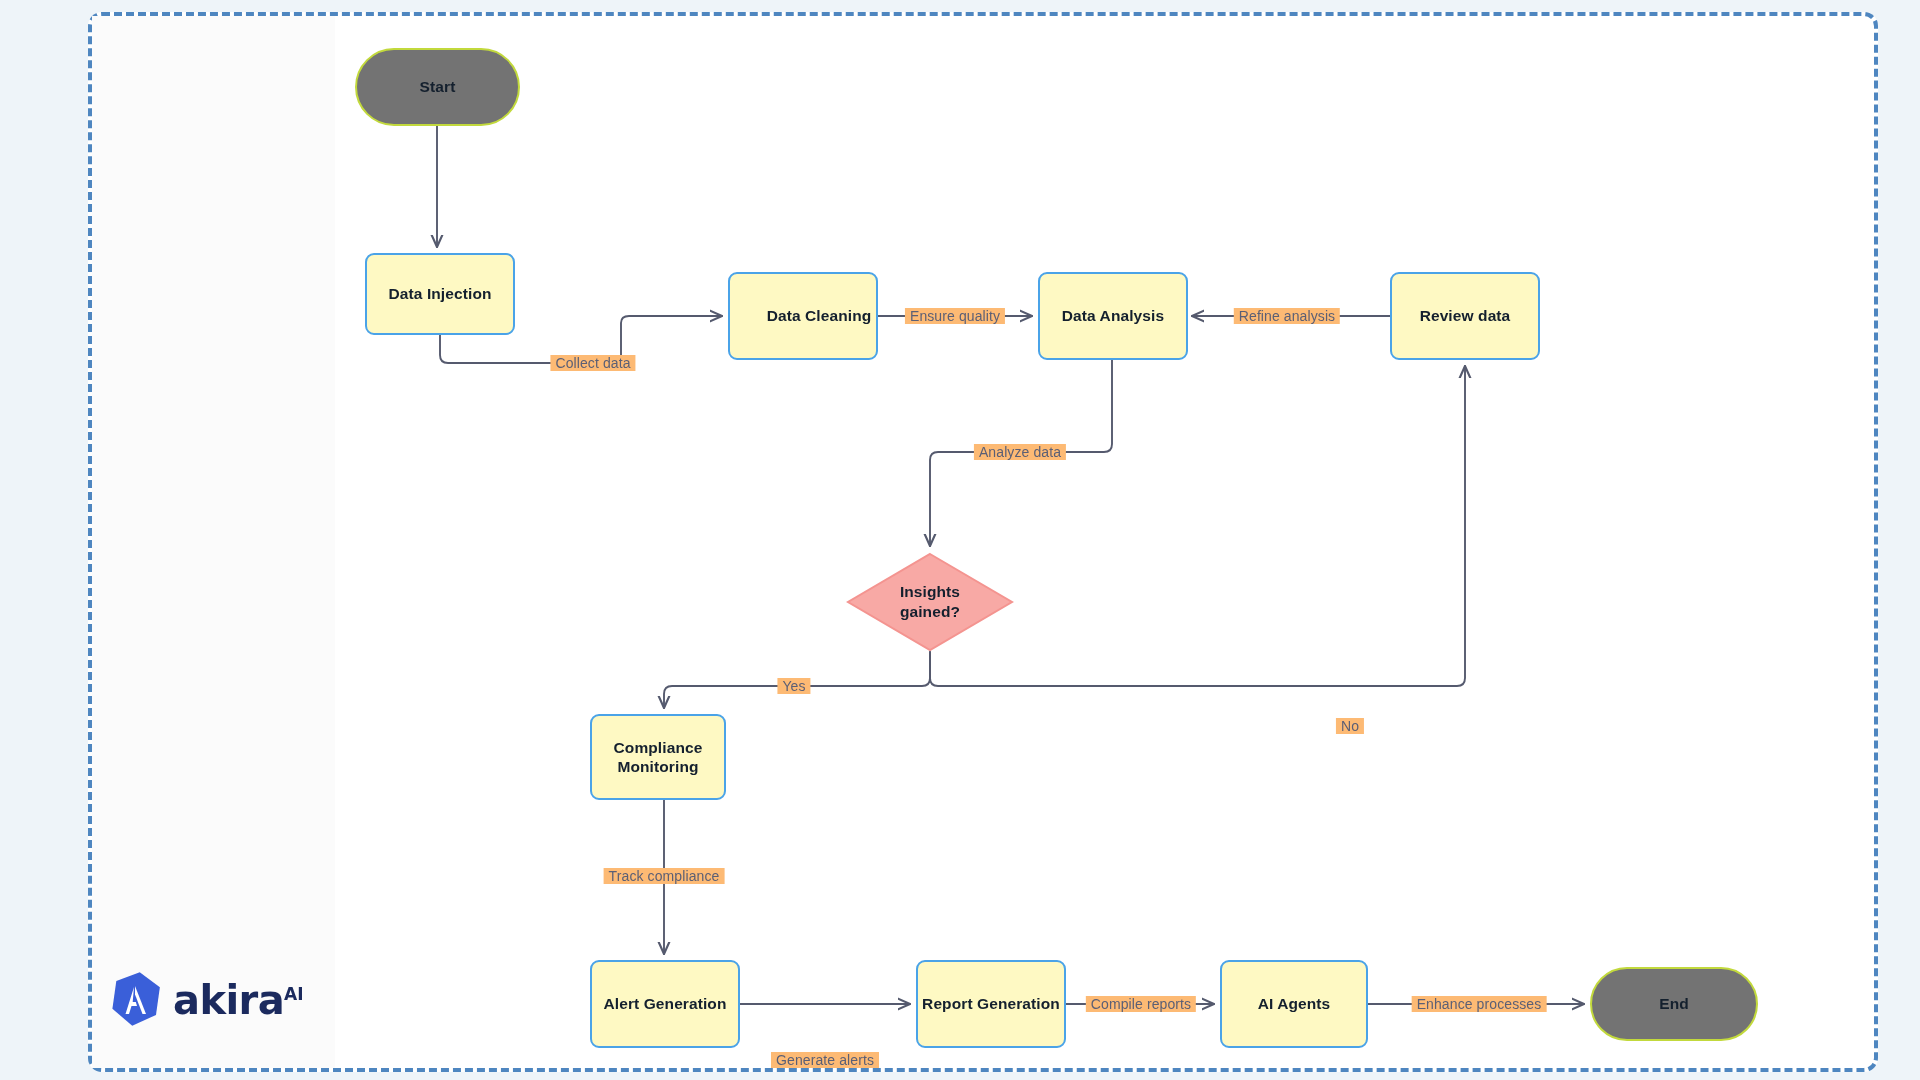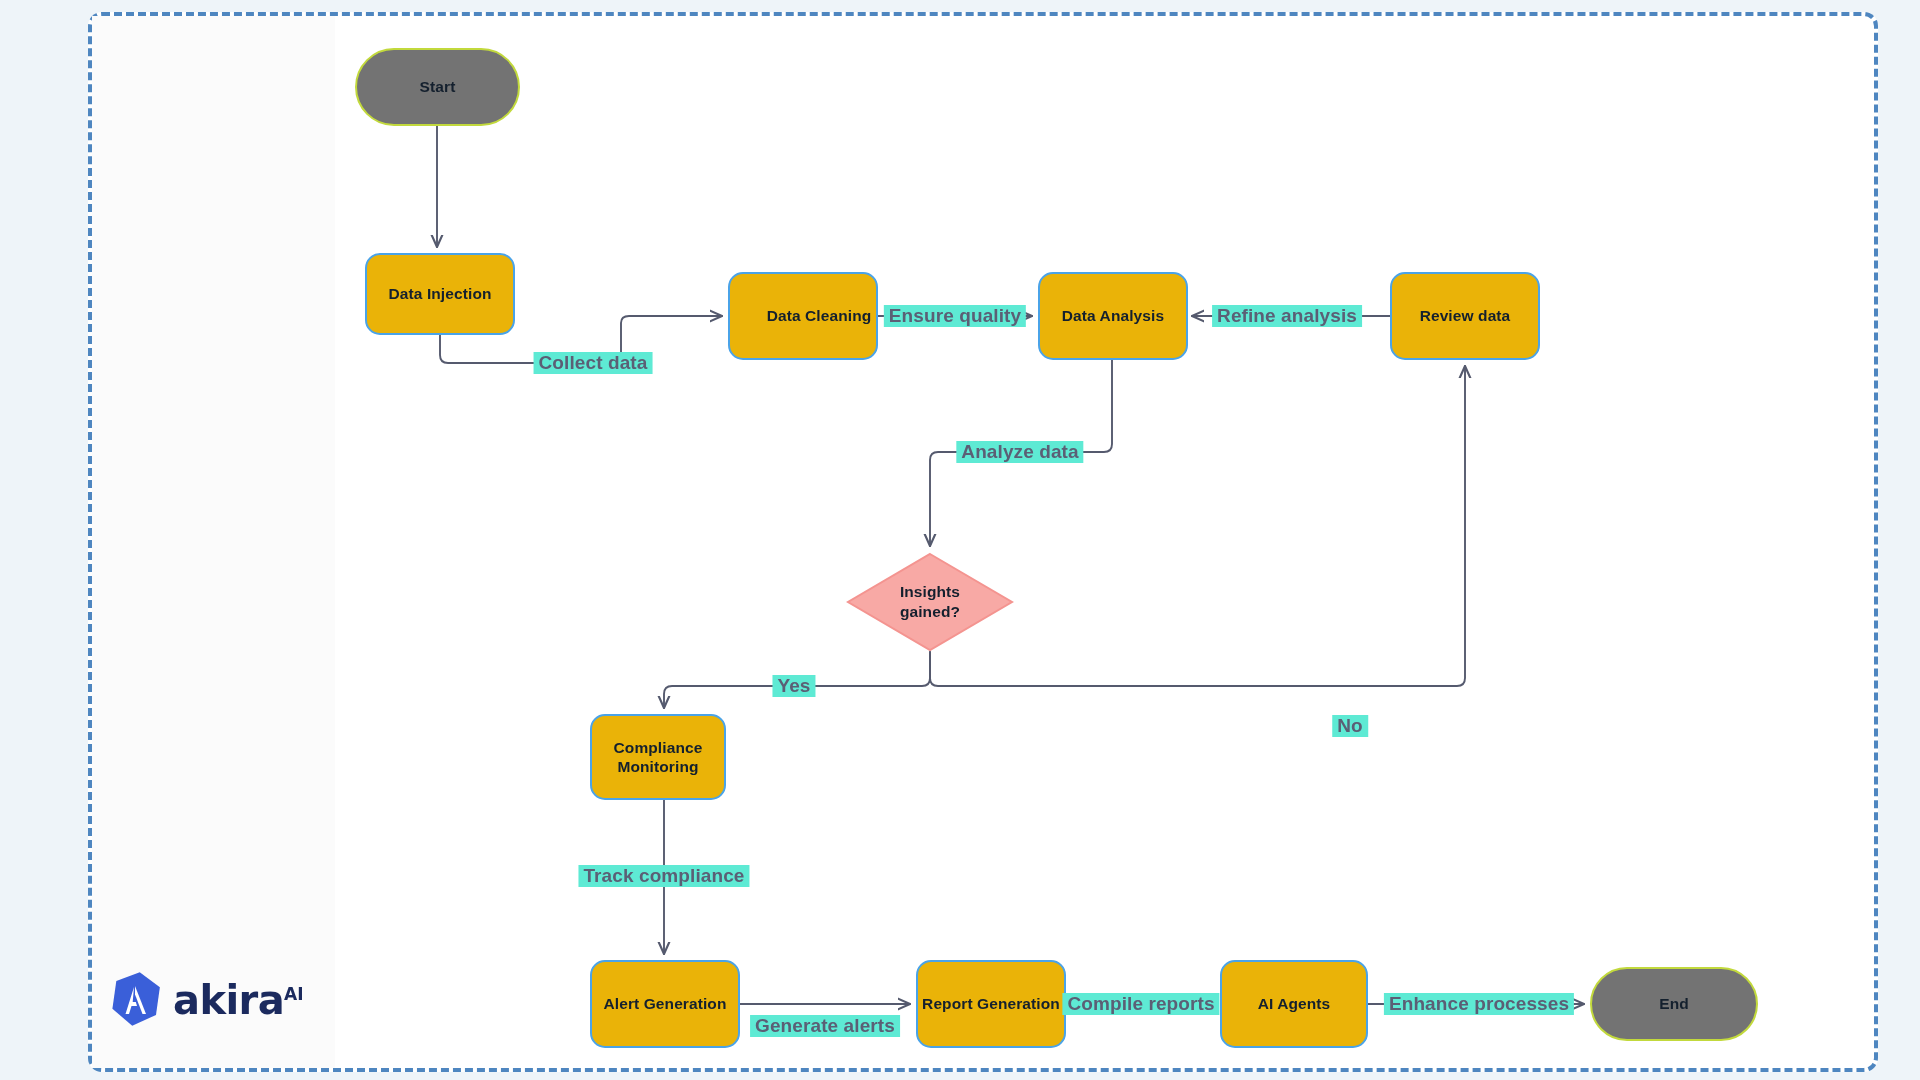--- a/index.html
+++ b/index.html
@@ -68,23 +68,23 @@
     align-items: center;
     justify-content: center;
     text-align: center;
     font-weight: bold;
     color: #14202e;
     line-height: 1.25;
     letter-spacing: 0.1px;
   }
 
   .node-process {
-    background: #eab308;
+    background: #fef9c3;
     border: 2px solid #4aa3e8;
-    border-radius: 15px;
+    border-radius: 9px;
     font-size: 15.5px;
   }
 
   .node-terminator {
     background: #737373;
     border: 2px solid #c2d93c;
     border-radius: 60px;
     font-size: 15.5px;
   }
 
@@ -105,24 +105,24 @@
     position: relative;
     z-index: 2;
     font-size: 15.5px;
     font-weight: bold;
     color: #14202e;
     line-height: 1.3;
   }
 
   .edge-label {
     position: absolute;
-    font-size: 19px;
-    font-weight: 700;
+    font-size: 14px;
+    font-weight: 400;
     color: #5b5f75;
-    background: #5eead4;
+    background: #fdba74;
     padding: 0 5px;
     white-space: nowrap;
     transform: translate(-50%, -50%);
     letter-spacing: 0.1px;
   }
 
   
   #brand-logo {
     position: absolute;
     left: 108px;
@@ -256,21 +256,21 @@
     <div class="edge-label" style="left:1287px; top:316px;">Refine analysis</div>
 
     <div class="edge-label" style="left:1020px; top:452px;">Analyze data</div>
 
     <div class="edge-label" style="left:794px; top:686px;">Yes</div>
 
     <div class="edge-label" style="left:1350px; top:686px;margin-top:40px;">No</div>
 
     <div class="edge-label" style="left:664px; top:876px;">Track compliance</div>
 
-    <div class="edge-label" style="left:825px; top:1026px;">Generate alerts</div>
+    <div class="edge-label" style="left:825px; top:1060px;">Generate alerts</div>
 
     <div class="edge-label" style="left:1141px; top:1004px;">Compile reports</div>
 
     <div class="edge-label" style="left:1479px; top:1004px;">Enhance processes</div>
 
   </div>
 
   <div id="brand-logo">
     <svg class="mark" viewBox="0 0 56 60">
       <path d="M28 2 L50 14 L50 42 L28 56 L6 42 L6 14 Z" fill="#3a5fd9" stroke="none" transform="rotate(8 28 29)"></path>

